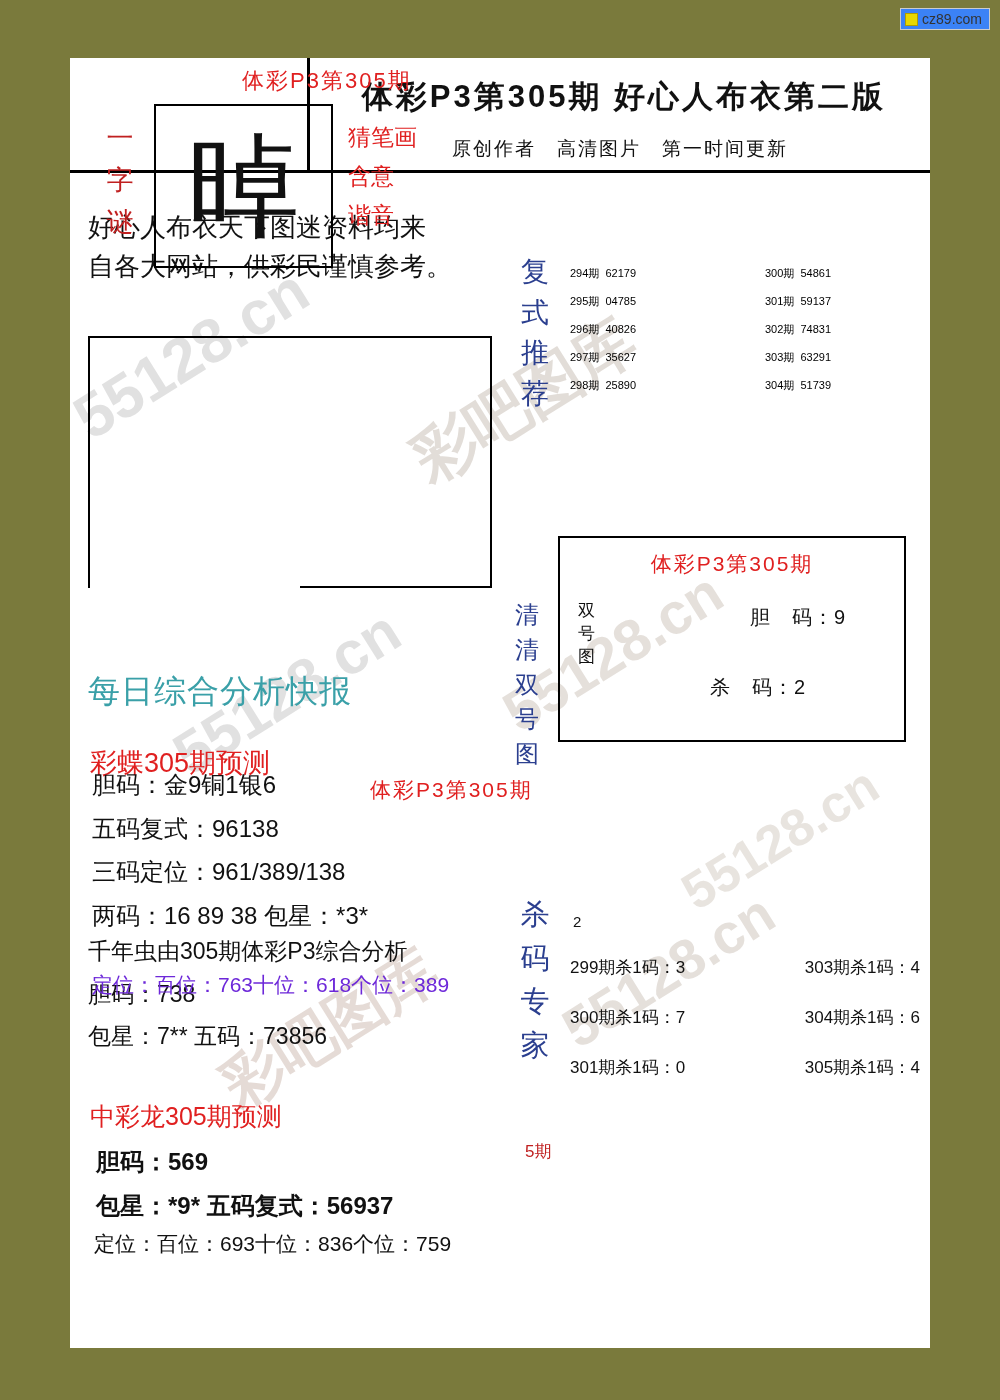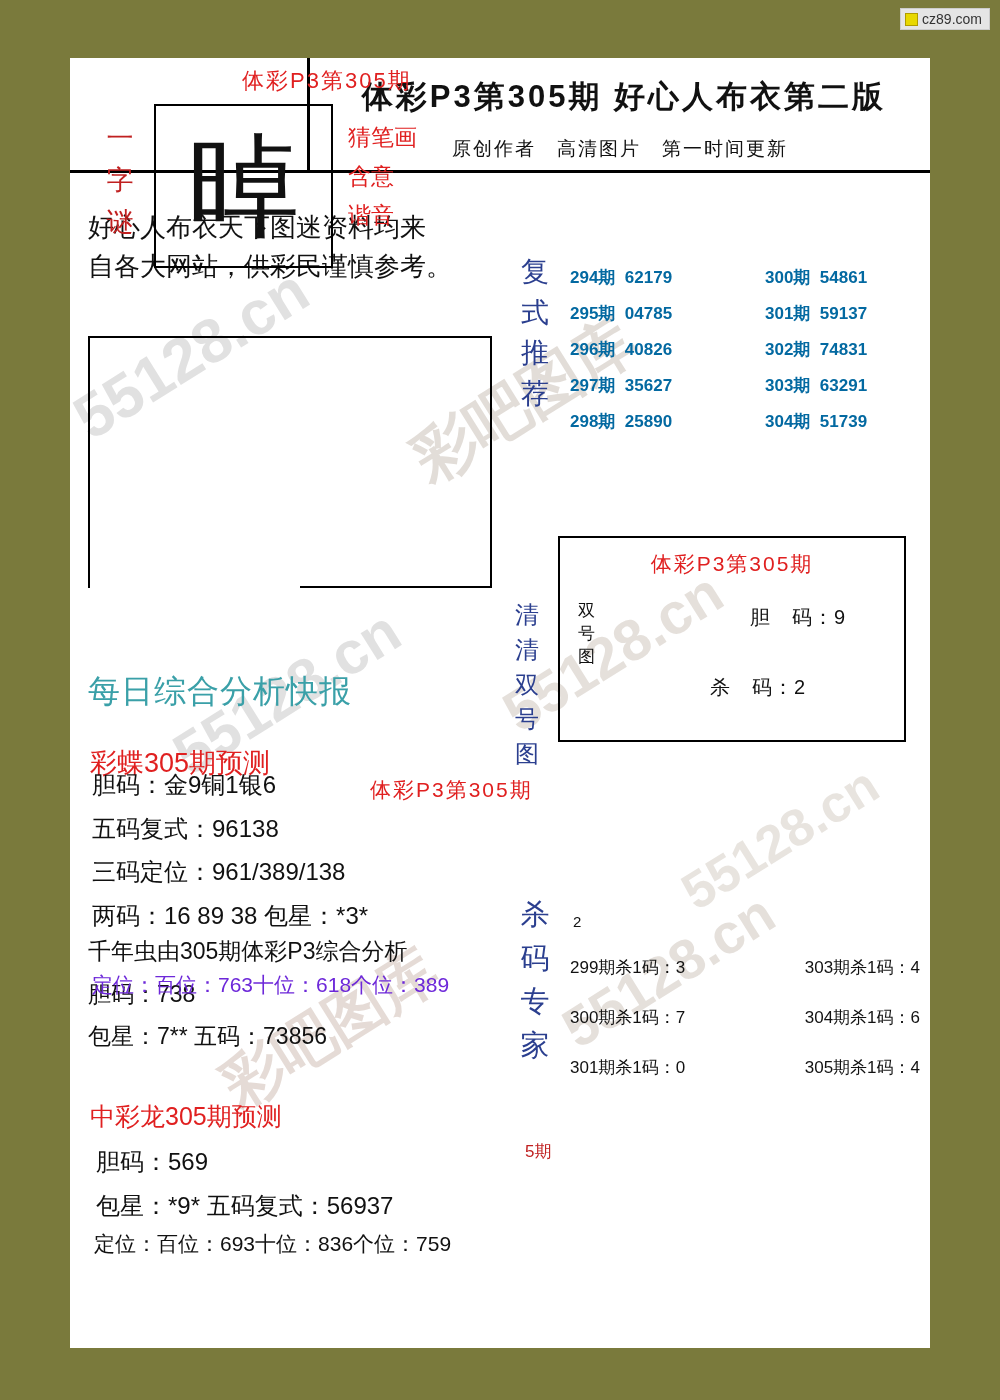--- a/index.html
+++ b/index.html
@@ -13,21 +13,21 @@
     font-family: "Liberation Sans", sans-serif;
     position: relative;
     overflow: hidden;
   }
 
   
   .logo-badge {
     position: absolute;
     top: 8px;
     right: 10px;
-    background: #e5e5e5;
+    background: #3b82f6;
     border: 1px solid #cccccc;
     padding: 2px 7px 2px 4px;
     display: flex;
     align-items: center;
     gap: 4px;
     font-size: 14px;
     color: #333;
   }
   .logo-badge .swatch {
     width: 11px;
@@ -179,23 +179,22 @@
     font-size: 28px;
     line-height: 1.45;
     color: #2b3f8f;
     text-align: center;
   }
   .fushi-list {
     position: absolute;
     left: 500px;
     top: 208px;
     width: 360px;
-    font-size: 17px;
-    color: #0369a1;
-    font-weight: bold;
+    font-size: 11px;
+    color: #000000;
   }
   .fushi-row {
     display: flex;
     justify-content: space-between;
     margin-bottom: 13px;
   }
   .fushi-col { width: 165px; }
   .fushi-col.right { text-align: left; }
 
   
@@ -300,20 +299,21 @@
     font-size: 25px;
     color: #e02020;
   }
   .zhongcai-lines {
     position: absolute;
     left: 26px;
     top: 1082px;
     font-size: 24px;
     line-height: 1.85;
     color: #111;
+    font-weight: bold;
   }
   .zhongcai-small {
     position: absolute;
     left: 24px;
     top: 1172px;
     font-size: 21px;
     color: #111;
   }
 
   

